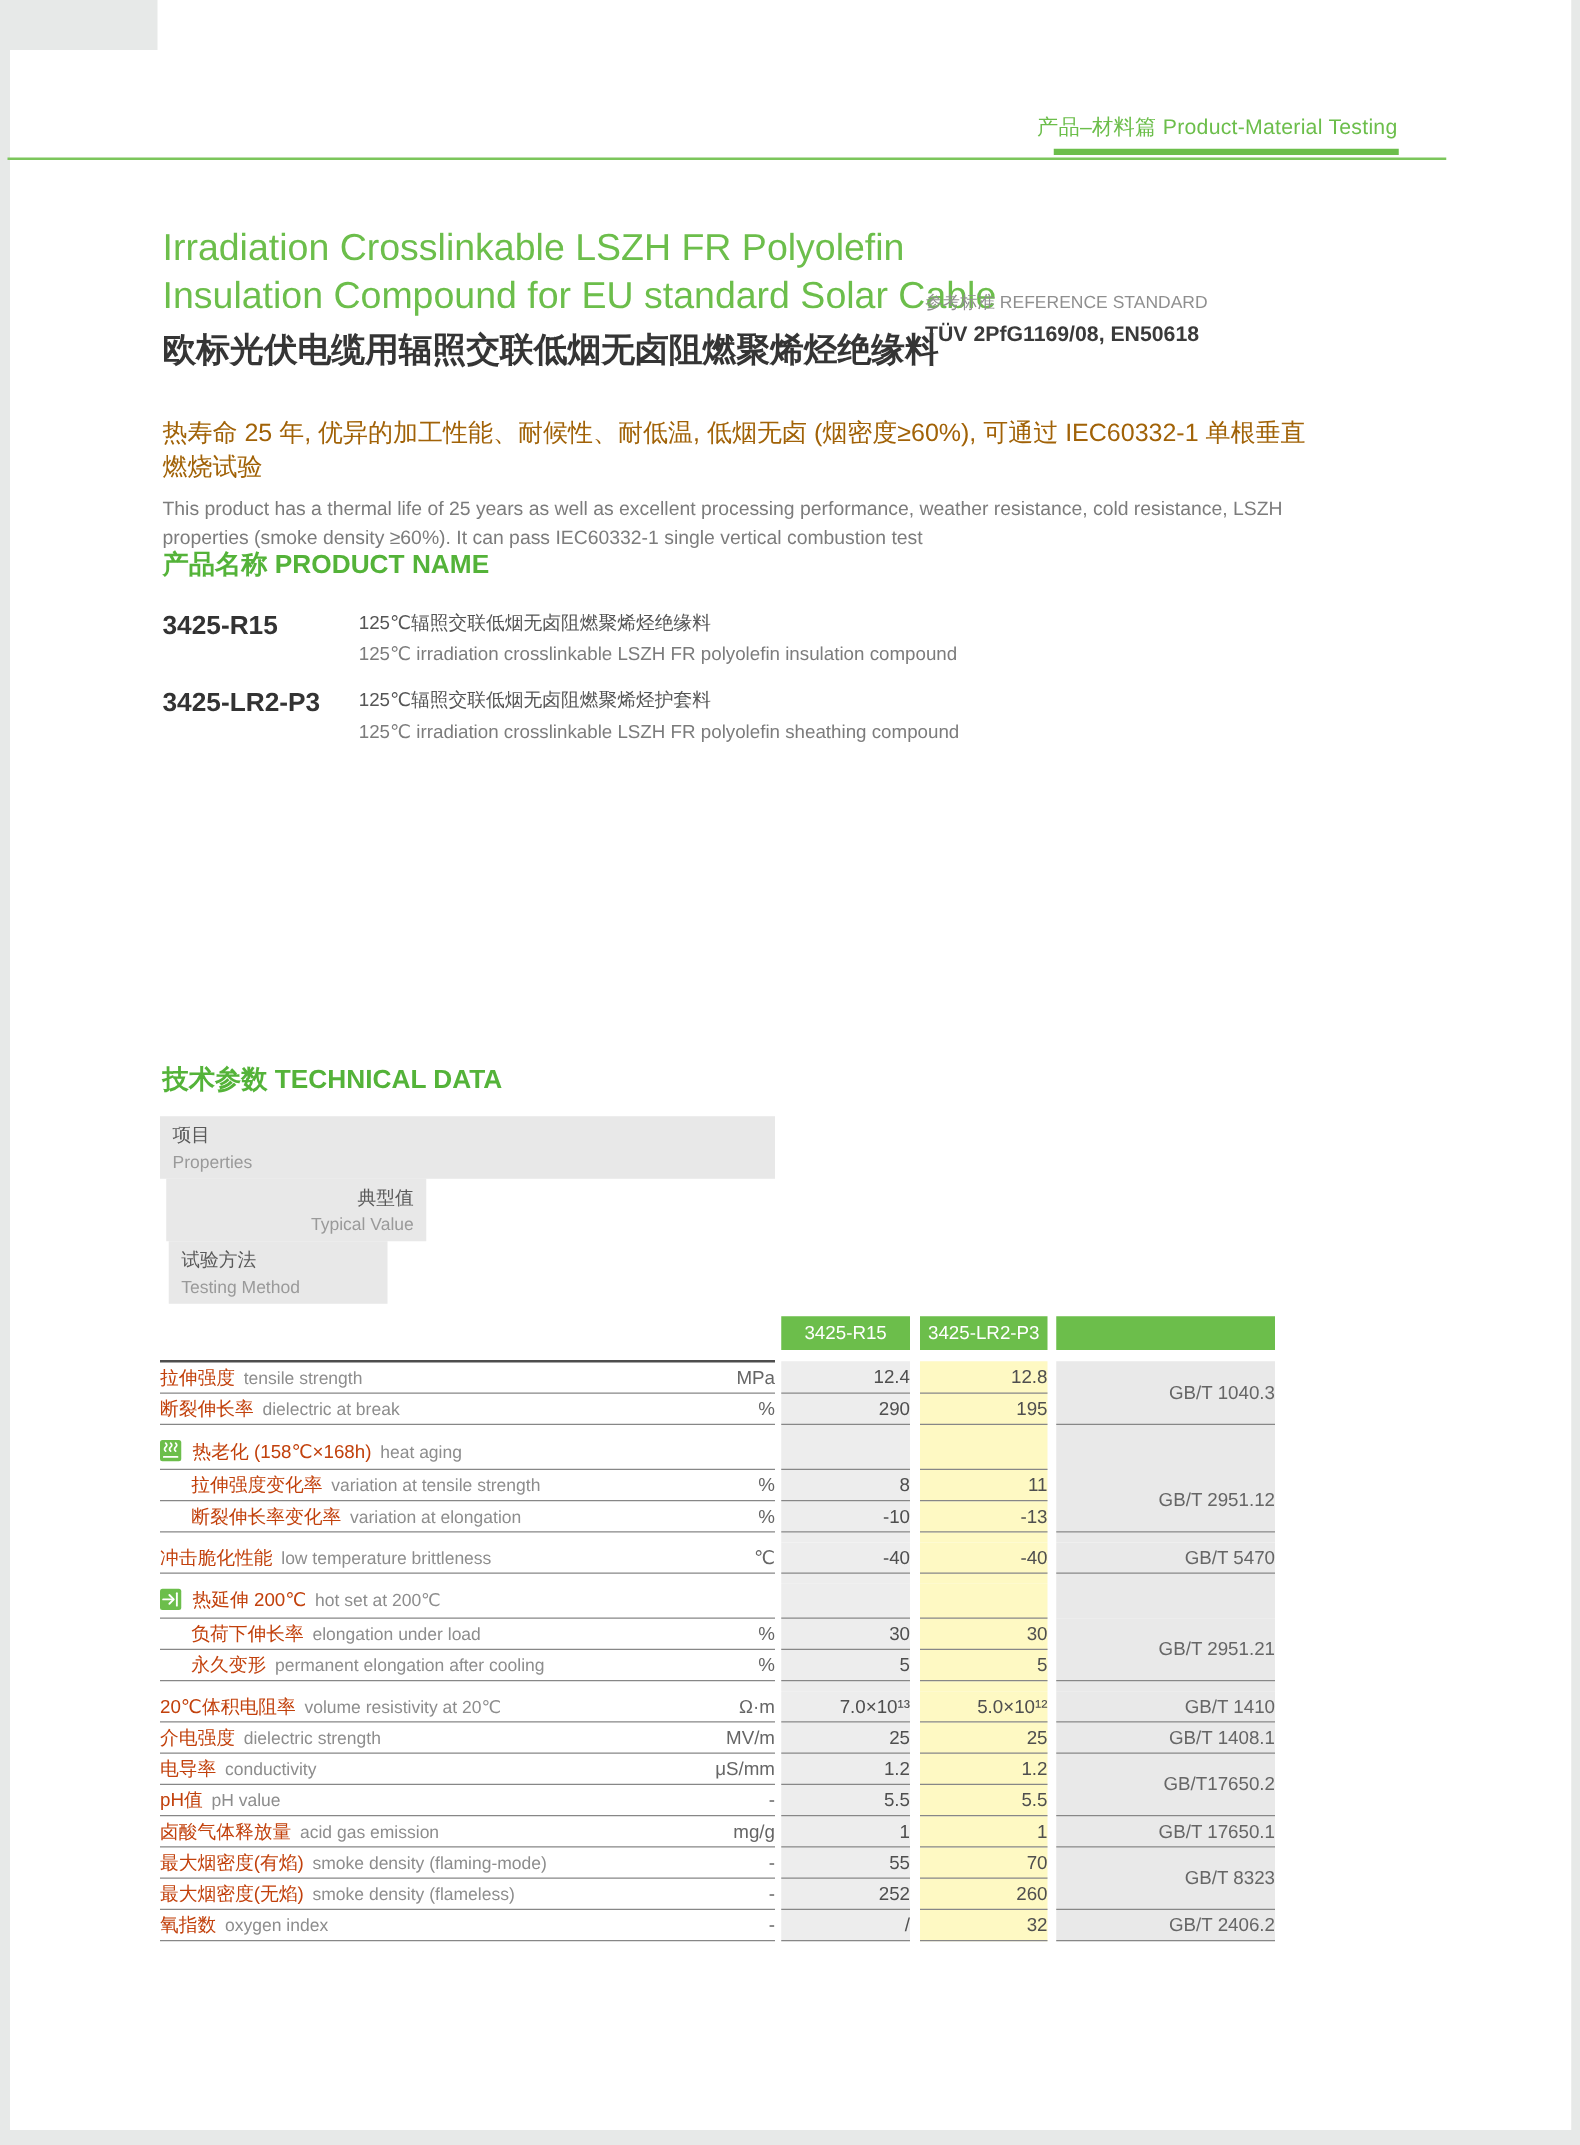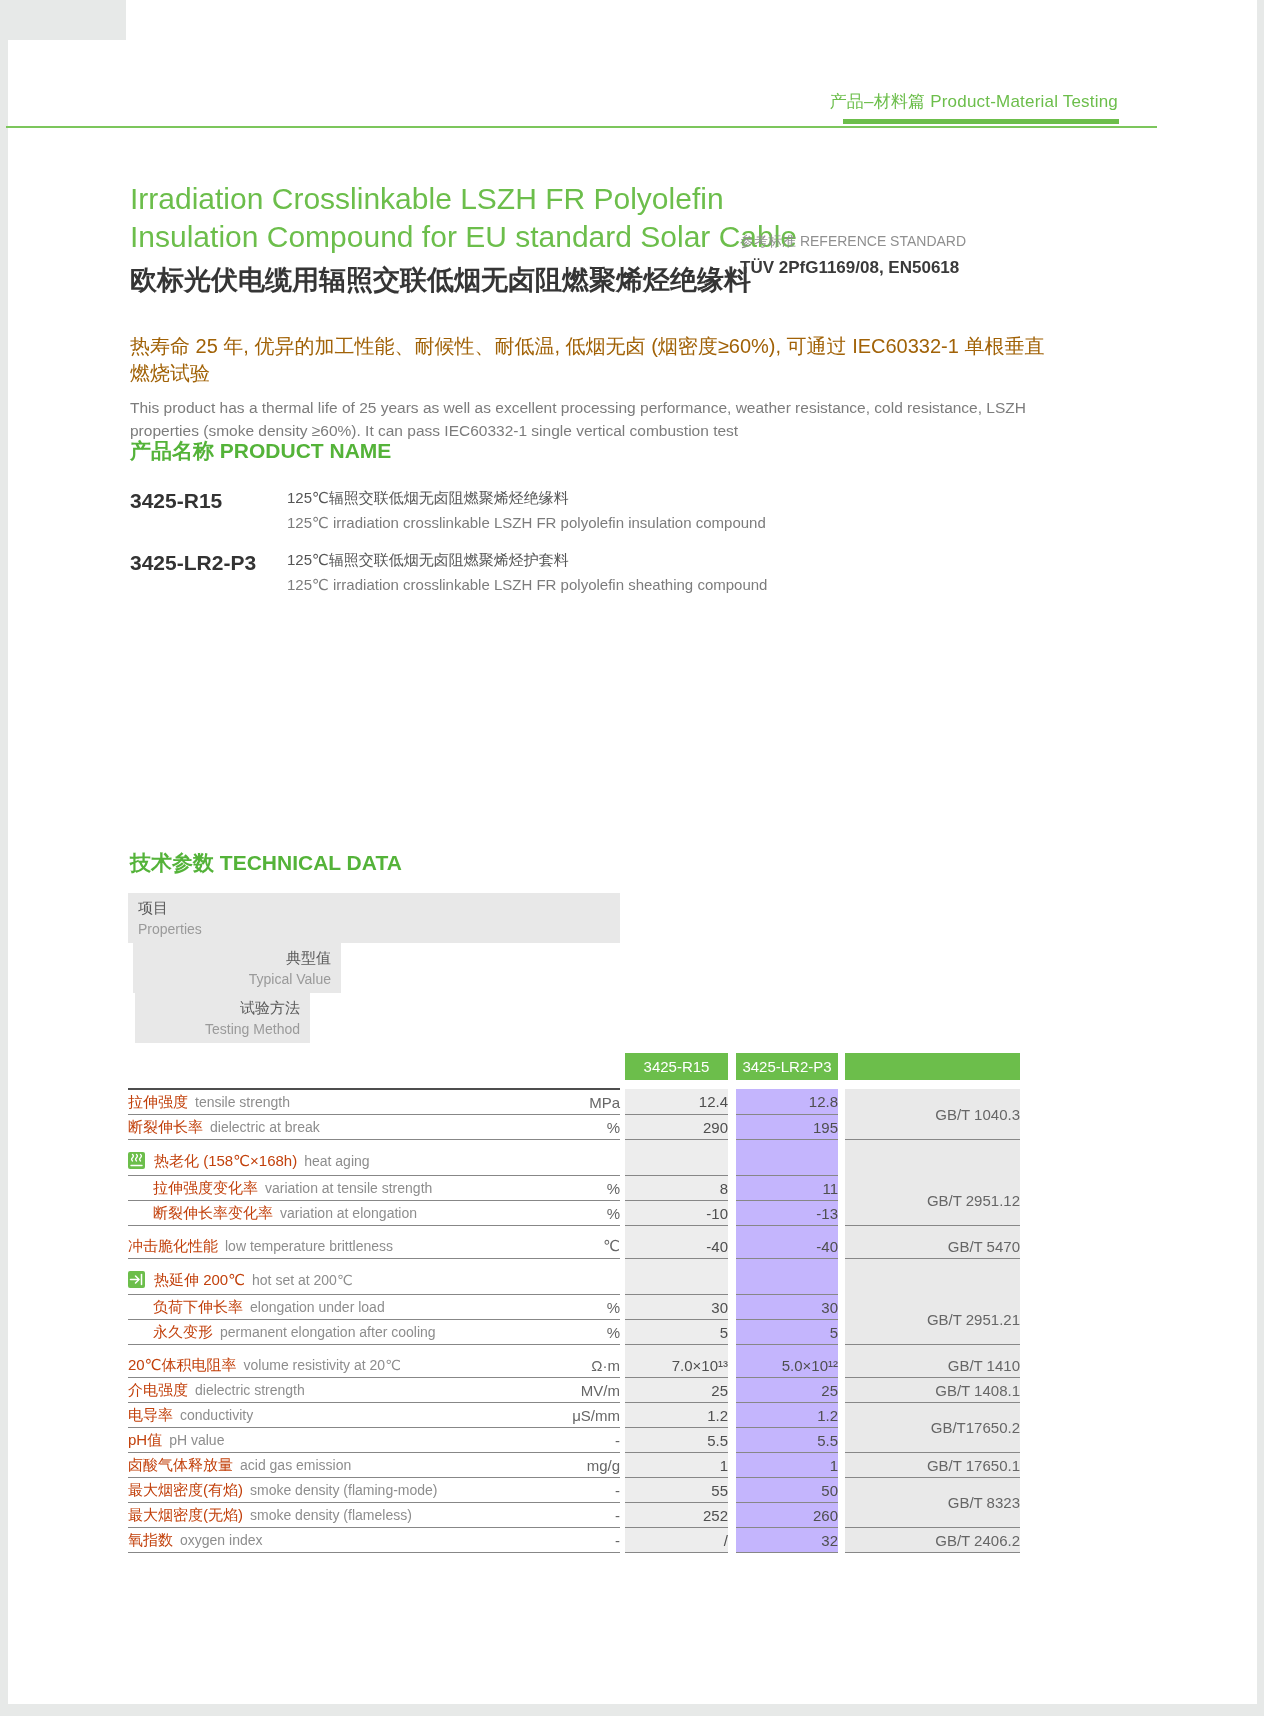--- a/index.html
+++ b/index.html
@@ -46,41 +46,41 @@
   .p-desc .en{font-size:15px;color:#7c7c7c;}
 
   
   #tech{position:absolute;left:128px;top:893px;width:892px;}
   .tt-head{display:flex;flex-direction:column;}
   .hbox{background:#e8e8e8;box-sizing:border-box;height:50px;padding:6px 10px;}
   .hbox .zh{display:block;font-size:15px;color:#5a5a5a;margin-bottom:3px;}
   .hbox .en{display:block;font-size:14px;color:#9a9a9a;}
   .hb-props{width:492px;}
   .hb-typical{width:208px;margin-left:5px;text-align:right;}
-  .hb-testing{width:175px;margin-left:7px;text-align:right;}
+  .hb-testing{width:175px;margin-left:7px;text-align:left;}
 
   .tt-grades{display:flex;margin-top:10px;}
   .g-spacer{width:497px;}
   .grade{background:#6cbe4b;color:#fff;font-size:15px;height:27px;line-height:27px;text-align:center;box-sizing:border-box;}
   .g1{width:103px;}
   .g2{width:102px;margin-left:8px;}
   .g3{width:175px;margin-left:7px;}
 
   table.tt{border-collapse:collapse;table-layout:fixed;width:892px;margin-top:8px;}
   table.tt td{padding:0;vertical-align:middle;font-size:15px;}
   .rw.data td{height:24px;}
   .rw.sect td{height:27px;}
   .rw.spc td{height:8px;}
   .c-prop{padding-left:3px;}
   .rw.sub .c-prop{padding-left:25px;}
   .pzh{color:#c2410c;}
   .pen{color:#8d8d8d;font-size:14px;margin-left:7px;}
   .c-unit{text-align:right;padding-right:6px;color:#666;font-size:14px;}
   .c-v1{background:#ededed;text-align:right;padding-right:12px;color:#4f4f4f;}
-  .c-v2{background:#c4b5fd;text-align:right;padding-right:12px;color:#4f4f4f;}
+  .c-v2{background:#fef9c3;text-align:right;padding-right:12px;color:#4f4f4f;}
   .c-test{background:#e9e9e9;text-align:right;padding-right:8px;color:#666;font-size:14px;}
   .rw.data .c-prop,.rw.data .c-unit,.rw.data .c-v1,.rw.data .c-v2,
   .rw.sect .c-prop,.rw.sect .c-v1,.rw.sect .c-v2{border-bottom:1px solid #878787;}
   .c-test.bordered{border-bottom:1px solid #878787;}
   .rw.first .c-prop,.rw.first .c-unit{border-top:2px solid #4e4e4e;}
   .sicon{display:inline-block;width:17px;height:17px;background:#6cbe4b;border-radius:2px;vertical-align:-3px;margin-right:9px;}
   .sicon svg{display:block;width:17px;height:17px;}
 </style>
 </head>
 <body>
@@ -353,21 +353,21 @@
         <td class="c-v2">1</td>
             <td></td>
         <td class="c-test bordered">GB/T 17650.1</td>
       </tr>
       <tr class="rw data">
         <td class="c-prop"><span class="pzh">最大烟密度(有焰)</span><span class="pen">smoke density (flaming-mode)</span></td>
         <td class="c-unit">-</td>
             <td></td>
         <td class="c-v1">55</td>
             <td></td>
-        <td class="c-v2">50</td>
+        <td class="c-v2">70</td>
             <td></td>
         <td class="c-test bordered" rowspan="2">GB/T 8323</td>
       </tr>
       <tr class="rw data">
         <td class="c-prop"><span class="pzh">最大烟密度(无焰)</span><span class="pen">smoke density (flameless)</span></td>
         <td class="c-unit">-</td>
             <td></td>
         <td class="c-v1">252</td>
             <td></td>
         <td class="c-v2">260</td>

